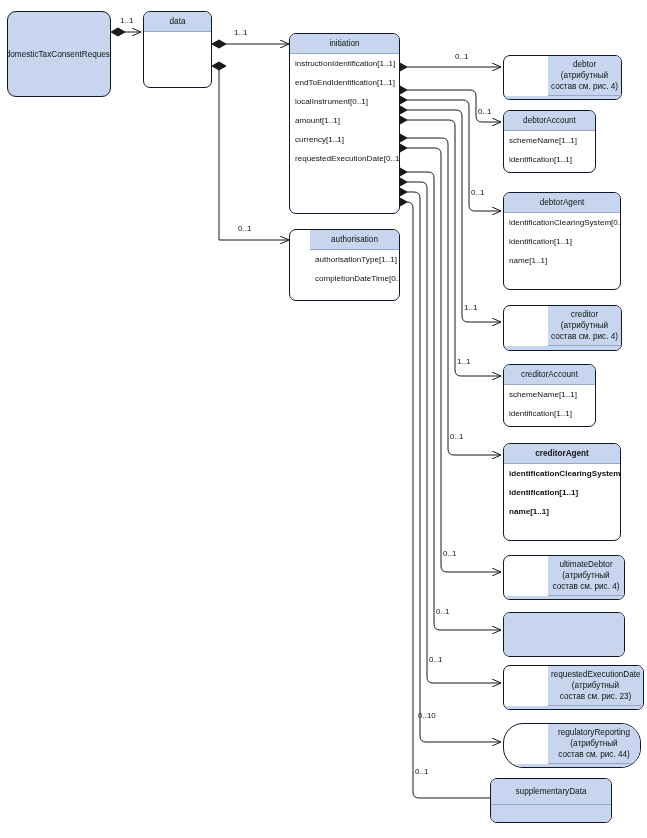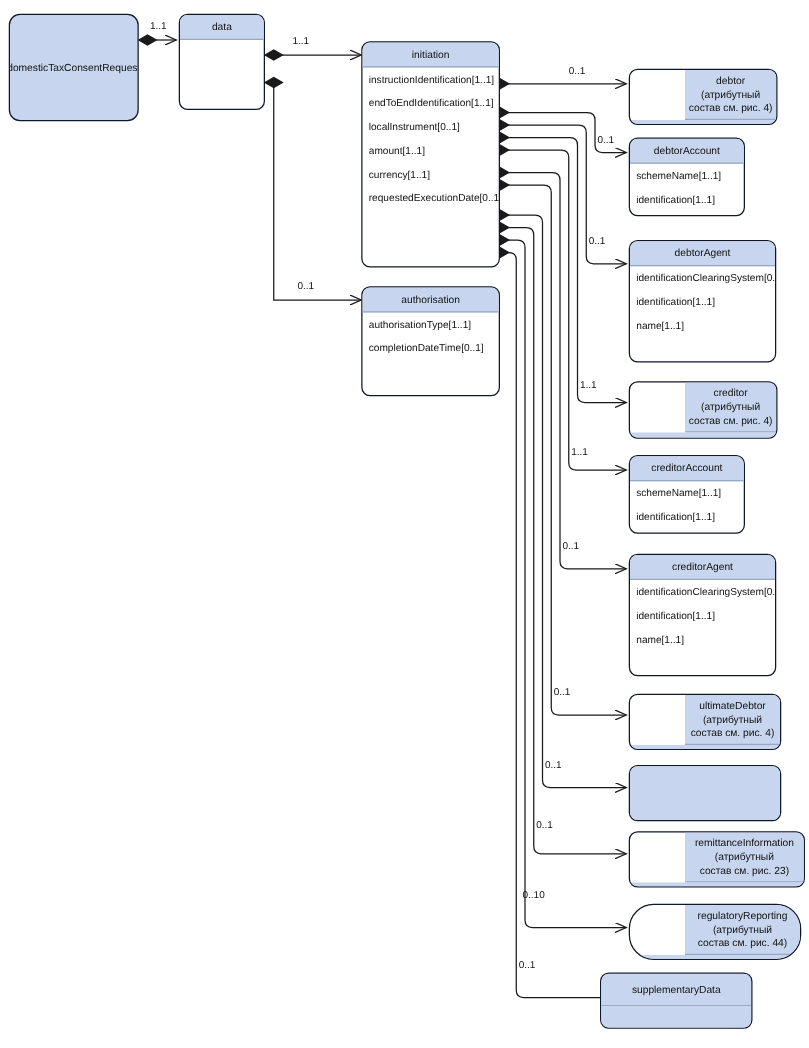--- a/index.html
+++ b/index.html
@@ -111,21 +111,21 @@
     <div class="body">
       <div class="attr">instructionIdentification[1..1]</div>
       <div class="attr">endToEndIdentification[1..1]</div>
       <div class="attr">localInstrument[0..1]</div>
       <div class="attr">amount[1..1]</div>
       <div class="attr">currency[1..1]</div>
       <div class="attr">requestedExecutionDate[0..1]</div>
     </div>
   </div>
 
-  <div class="uml" style="left:289px;top:229px;width:111px;height:88px;">
+  <div class="uml" style="left:289px;top:229px;width:111px;height:72px;padding-left:20px;">
     <div class="hdr">authorisation</div>
     <div class="body">
       <div class="attr">authorisationType[1..1]</div>
       <div class="attr">completionDateTime[0..1]</div>
     </div>
   </div>
 
   <div class="uml" style="left:503px;top:55px;width:119px;height:45px;">
     <div class="hdr two">
       <div>debtor (атрибутный</div>
@@ -160,21 +160,21 @@
   </div>
 
   <div class="uml" style="left:503px;top:364px;width:93px;height:63px;">
     <div class="hdr">creditorAccount</div>
     <div class="body">
       <div class="attr">schemeName[1..1]</div>
       <div class="attr">identification[1..1]</div>
     </div>
   </div>
 
-  <div class="uml" style="left:503px;top:443px;width:118px;height:98px;">
+  <div class="uml" style="left:503px;top:443px;width:118px;height:98px;font-weight:bold;">
     <div class="hdr">creditorAgent</div>
     <div class="body">
       <div class="attr">identificationClearingSystem[0..1]</div>
       <div class="attr">identification[1..1]</div>
       <div class="attr">name[1..1]</div>
     </div>
   </div>
 
   <div class="uml" style="left:503px;top:555px;width:122px;height:45px;">
     <div class="hdr two">
@@ -183,32 +183,32 @@
     </div>
     <div class="body filled plain-body"></div>
   </div>
 
   <div class="uml" style="left:503px;top:612px;width:122px;height:45px;">
     <div class="body filled plain-body"></div>
   </div>
 
   <div class="uml" style="left:503px;top:665px;width:141px;height:45px;">
     <div class="hdr two">
-      <div>remittanceInformation (атрибутный</div>
+      <div>requestedExecutionDate (атрибутный</div>
       <div>состав см. рис. 23)</div>
     </div>
     <div class="body filled plain-body"></div>
   </div>
 
   <div class="uml" style="left:503px;top:723px;width:138px;height:45px;border-radius:20px;">
     <div class="hdr two">
       <div>regulatoryReporting (атрибутный</div>
       <div>состав см. рис. 44)</div>
     </div>
     <div class="body filled plain-body"></div>
   </div>
 
-  <div class="uml" style="left:480px;top:778px;width:122px;height:45px;">
+  <div class="uml" style="left:490px;top:778px;width:122px;height:45px;">
     <div class="hdr" style="padding-top:7px;padding-bottom:7px;">supplementaryData</div>
     <div class="body filled plain-body"></div>
   </div>
 
 </div>
 
 </body></html>

